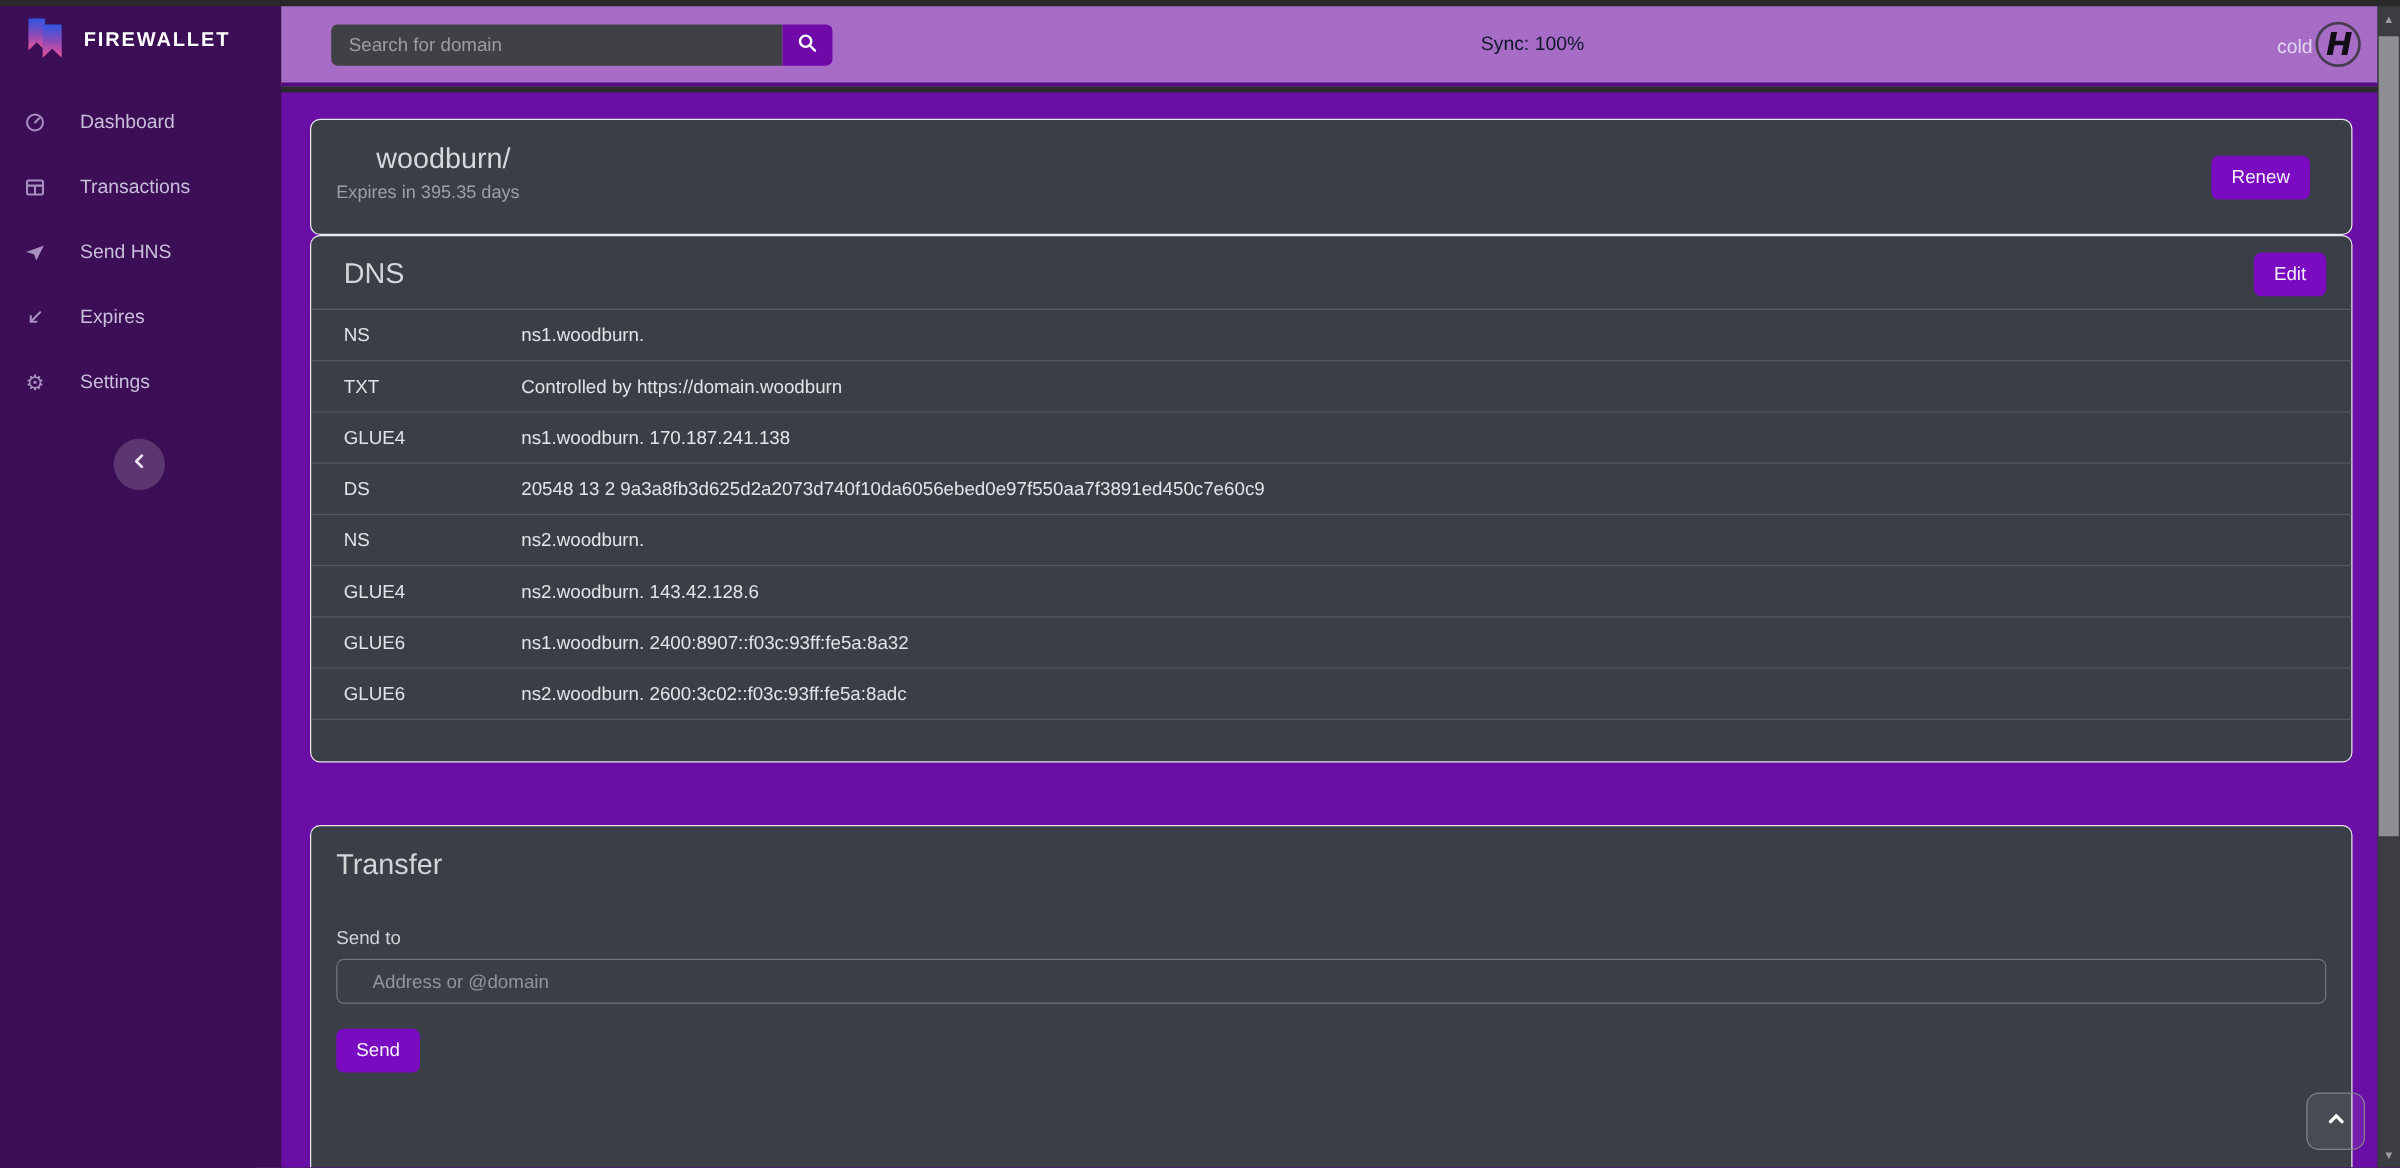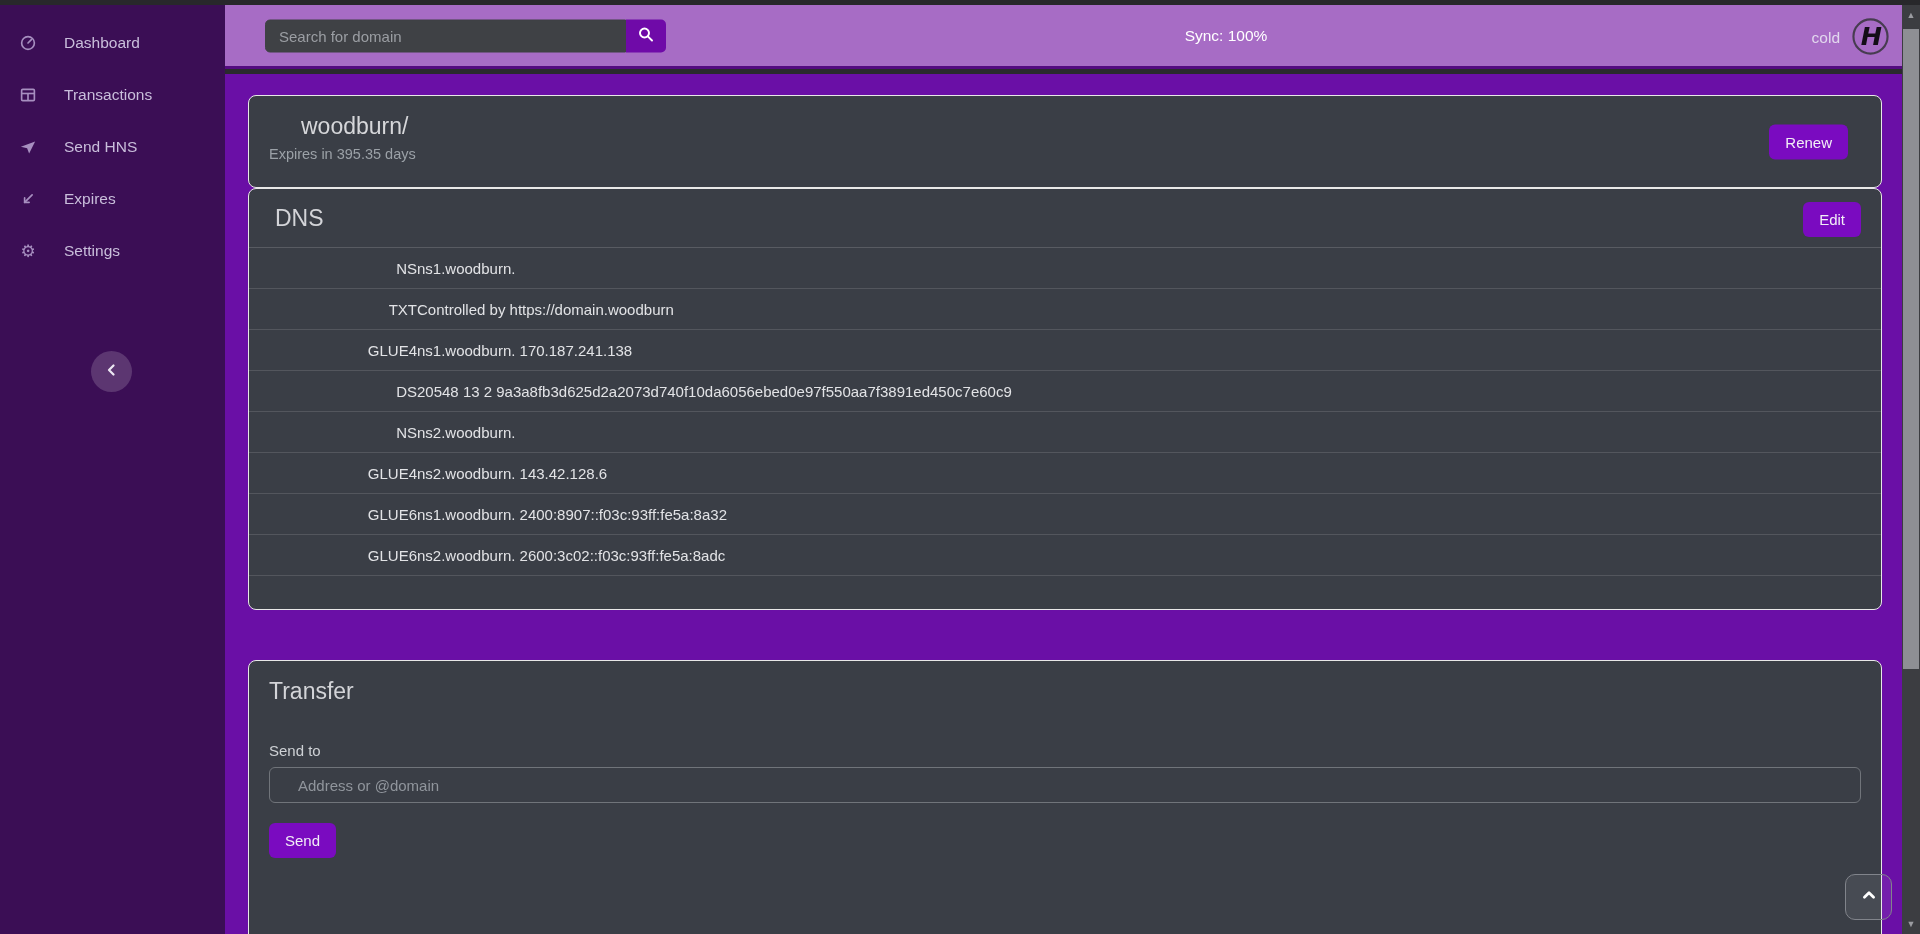--- a/index.html
+++ b/index.html
@@ -33,22 +33,22 @@
   .search-input {
     width:361px; height:33px; background:#3f4145; border:1px solid #3f4145; outline:none;
     border-radius:5px 0 0 5px; color:#e4e5e8; font-size:15px; padding:0 13px;
     font-family:"Liberation Sans","DejaVu Sans",sans-serif;
   }
   .search-input::placeholder { color:#9b9ea3; }
   .search-btn {
     width:40px; height:33px; background:#6f0aa8; border:none; border-radius:0 5px 5px 0;
     display:flex; align-items:center; justify-content:center; cursor:pointer;
   }
-  .sync-status { position:absolute; left:1001px; top:50%; transform:translate(-50%,-50%); color:#ffffff; font-size:15.5px; }
-  .topbar-right { position:absolute; right:12px; top:0; height:66px; display:flex; align-items:center; gap:11px; }
+  .sync-status { position:absolute; left:1001px; top:50%; transform:translate(-50%,-50%); color:#0f172a; font-size:15.5px; }
+  .topbar-right { position:absolute; right:12px; top:0; height:66px; display:flex; align-items:center; gap:1px; }
   .wallet-name { color:#e2d8ee; font-size:15.5px; }
 
   
   .main { position:absolute; left:225px; top:74px; right:18px; bottom:0; background:#6a0fa6; overflow:hidden; }
   .card {
     background:#3a3e46; border:1px solid #e8e8e8; border-radius:8px;
     margin-left:23px; margin-right:20px; position:relative;
   }
   .card-domain { margin-top:21px; height:93px; padding:17px 20px; }
   .domain-title { color:#d6d7da; font-size:23px; font-weight:400;margin-left:32px; }
@@ -57,21 +57,21 @@
     background:#7a0bc0; color:#f2eef6; border:none; border-radius:6px;
     font-size:15px; padding:9px 16px; cursor:pointer;
     font-family:"Liberation Sans","DejaVu Sans",sans-serif;
   }
   .renew-btn { position:absolute; right:33px; top:50%; transform:translateY(-50%); }
 
   .card-dns { padding-bottom:33px; }
   .card-header { position:relative; padding:16px 20px 15px 26px; border-bottom:1px solid #585b62; }
   .card-title { color:#d3d4d8; font-size:23px; font-weight:400; }
   .edit-btn { position:absolute; right:20px; top:13px; }
-  .dns-row { display:flex; align-items:center; height:41px; border-bottom:1px solid #53565d; padding-left:26px;text-align:right; }
+  .dns-row { display:flex; align-items:center; height:41px; border-bottom:1px solid #53565d; padding-left:26px; }
   .dns-type { width:142px; color:#e2e3e6; font-size:15px; }
   .dns-value { color:#e2e3e6; font-size:15px; }
 
   .card-transfer { margin-top:50px; height:300px; padding:17px 20px; }
   .send-to-label { color:#ced1d5; font-size:15px; margin-top:37px; }
   .transfer-input {
     margin-top:8px; width:100%; height:36px; background:transparent; outline:none;
     border:1px solid #70747a; border-radius:6px; color:#e6e7ea; font-size:15px; padding:0 28px;
     font-family:"Liberation Sans","DejaVu Sans",sans-serif;
   }
@@ -89,20 +89,36 @@
   .sb-arrow { position:absolute; left:0; width:18px; text-align:center; color:#9a9ba0; font-size:9px; }
   .sb-up { top:5px; } .sb-down { bottom:5px; }
   .sb-thumb { position:absolute; left:1px; top:24px; width:16px; height:640px; background:#8e8f94; }
 </style>
 </head>
 <body>
 
 <div class="top-strip"></div>
 
 <div class="sidebar">
+  <div class="sidebar-header">
+    <span>
+      <svg width="38" height="38" viewBox="0 0 40 40">
+        <defs>
+          <linearGradient id="wgrad" x1="0" y1="0" x2="0" y2="1">
+            <stop offset="0" stop-color="#2f55e0"></stop>
+            <stop offset="0.5" stop-color="#8a4bb8"></stop>
+            <stop offset="1" stop-color="#f0559a"></stop>
+          </linearGradient>
+        </defs>
+        <path d="M5 4 H19 V31 L12 24 L5 31 Z" fill="url(#wgrad)"></path>
+        <path d="M17 9 H33 V37 L25 29.5 L17 37 Z" fill="url(#wgrad)"></path>
+      </svg>
+    </span>
+    <span class="brand-text">FIREWALLET</span>
+  </div>
   <div class="nav">
     <div class="nav-item">
       <span class="nav-icon">
         <svg width="18" height="18" viewBox="0 0 24 24" fill="none" stroke="currentColor" stroke-width="2.2">
           <circle cx="12" cy="12" r="8.5"></circle>
             <path d="M12 12 L16.5 7.5" stroke-linecap="round"></path>
         </svg>
       </span>
       <span class="nav-label">Dashboard</span>
     </div>

